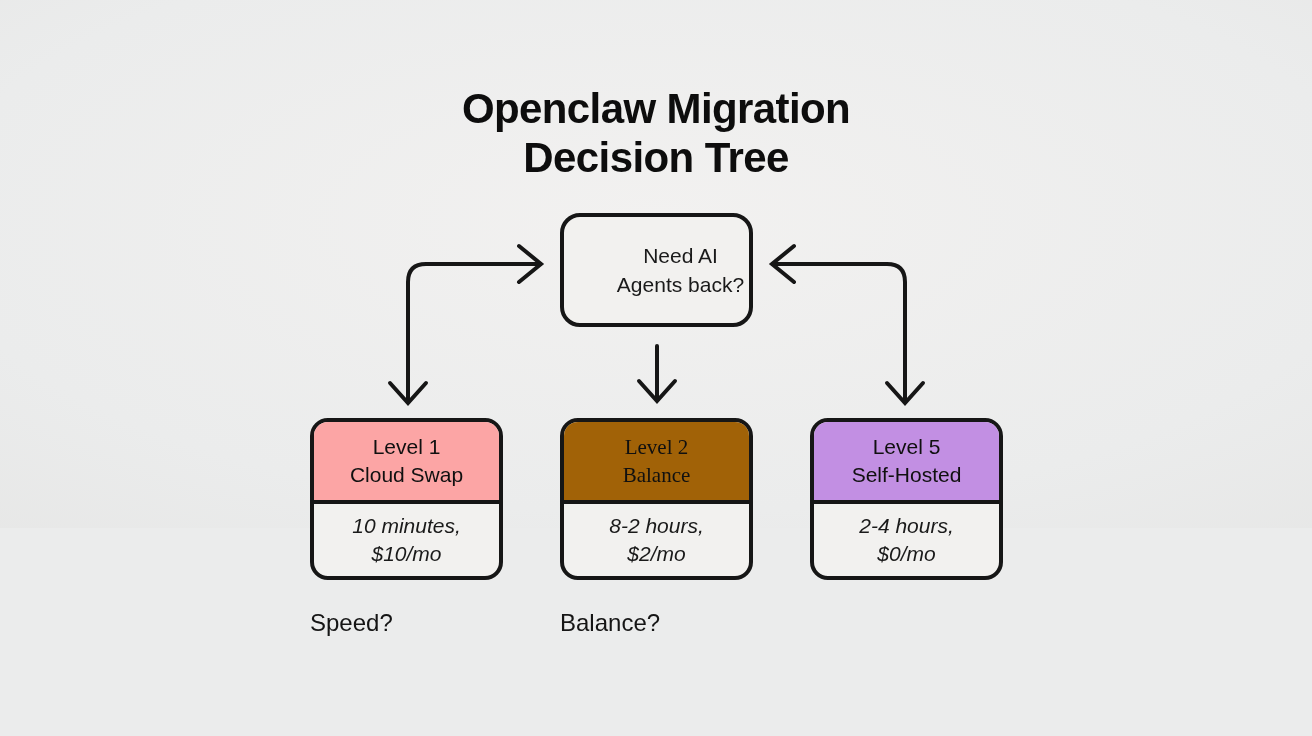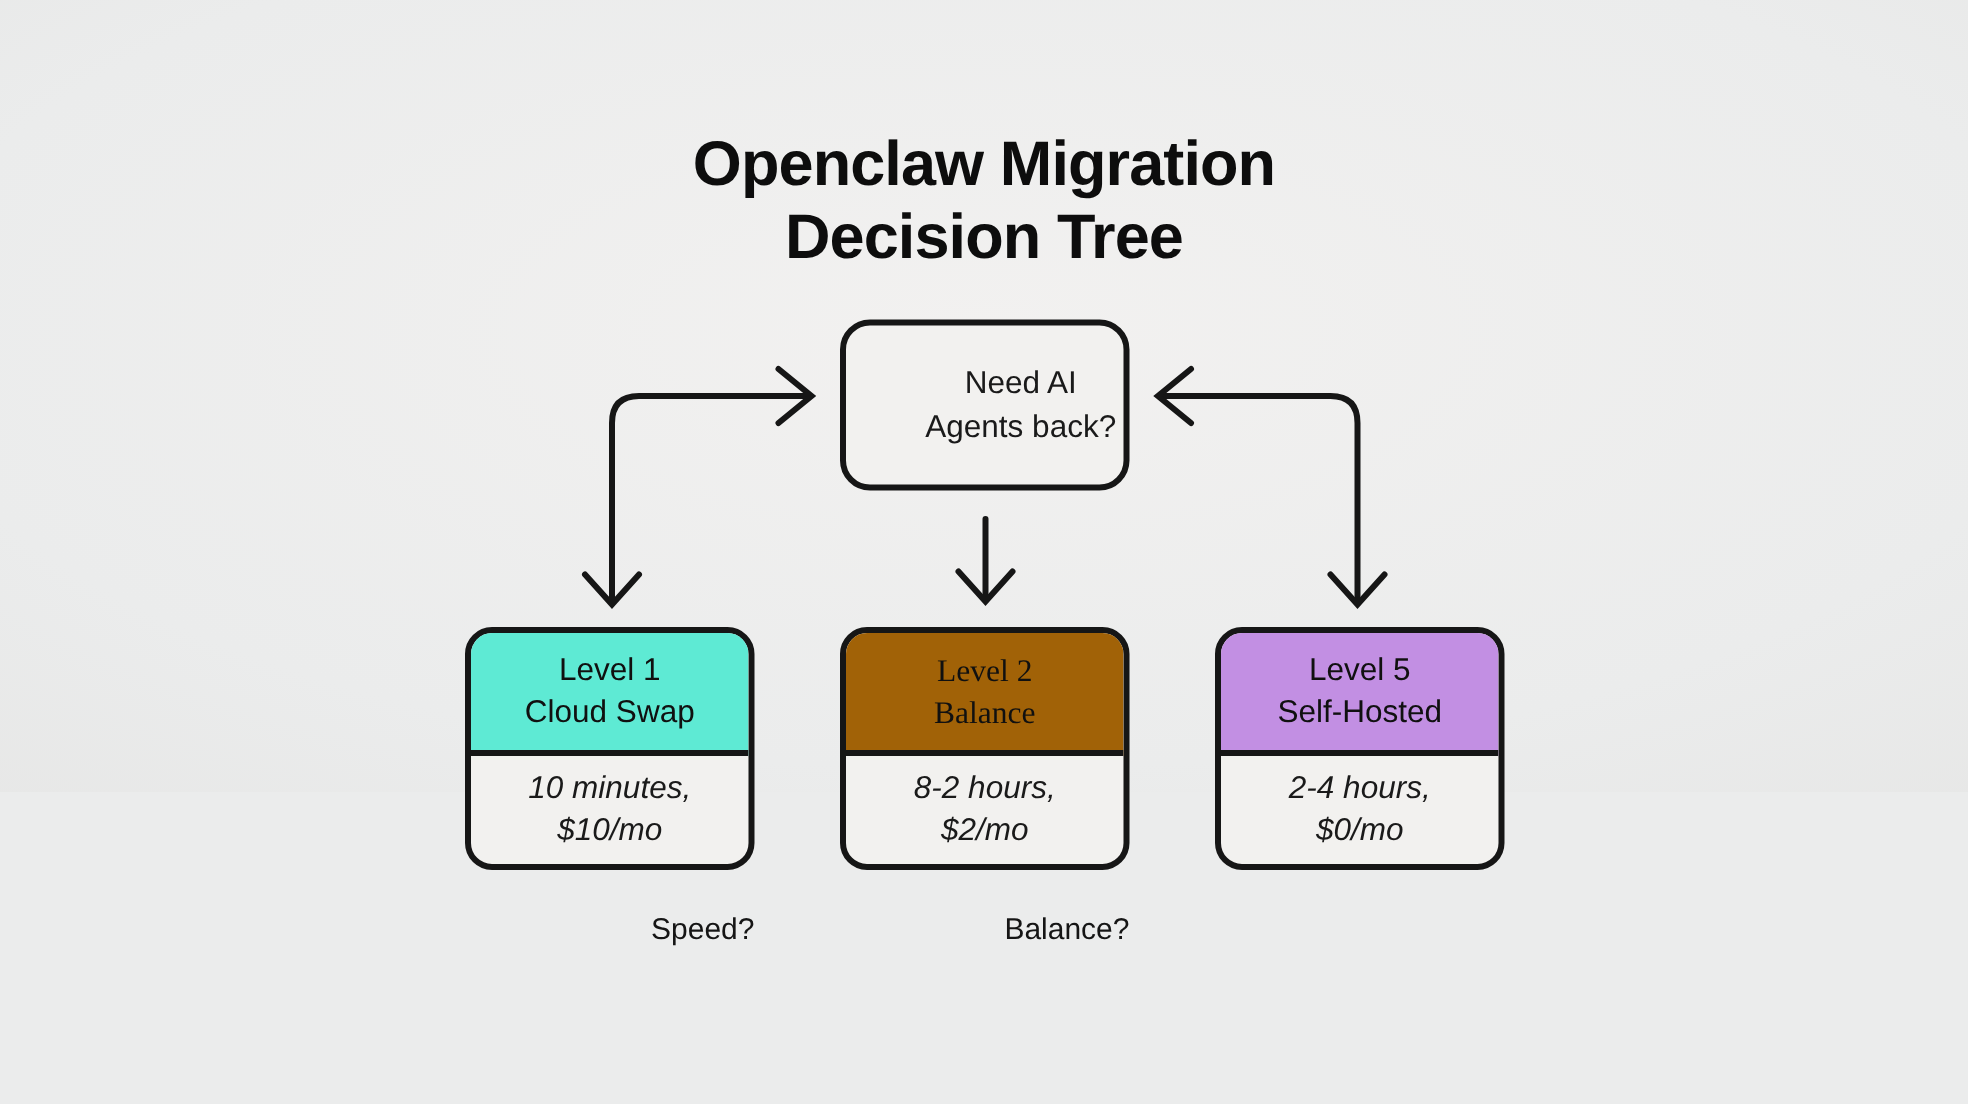--- a/index.html
+++ b/index.html
@@ -46,21 +46,21 @@
     height:82px;border-bottom:4px solid var(--stroke);
     display:flex;flex-direction:column;align-items:center;justify-content:center;
     font-size:21px;line-height:28px;color:#101010;text-align:center;
   }
   .card-body{
     flex:1;display:flex;flex-direction:column;align-items:center;justify-content:center;
     font-size:21px;line-height:28px;color:var(--ink);text-align:center;font-style:italic;
   }
   .question{
     position:absolute;top:609px;width:193px;
-    text-align:right;font-size:20px;color:#151515;
+    text-align:left;font-size:24px;color:#151515;
   }
   .pos-1{left:310px}
   .pos-2{left:560px}
   .pos-3{left:810px}
 </style>
 </head>
 <body>
 
 <div class="stage">
 
@@ -79,21 +79,21 @@
     <path d="M794 246 L772 264 L794 282"></path>
     <path d="M887 383 L905 403 L923 383"></path>
   </svg>
 
   <div class="node">
     <div>Need AI</div>
     <div>Agents back?</div>
   </div>
 
   <div class="card pos-1">
-    <div class="card-head" style="background-color: #5eead4;">
+    <div class="card-head" style="background-color: #fca5a5;">
       <div>Level 1</div>
       <div>Cloud Swap</div>
     </div>
     <div class="card-body">
       <div>10 minutes,</div>
       <div>$10/mo</div>
     </div>
   </div>
 
   <div class="card pos-2">

